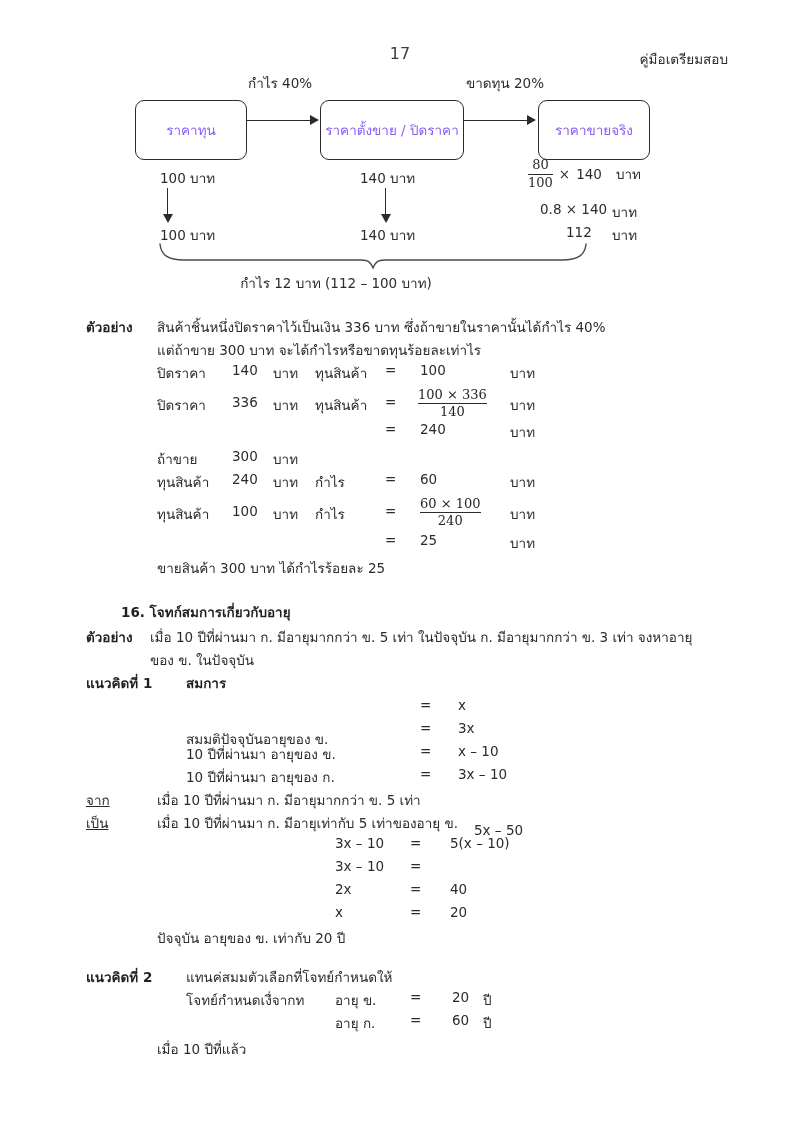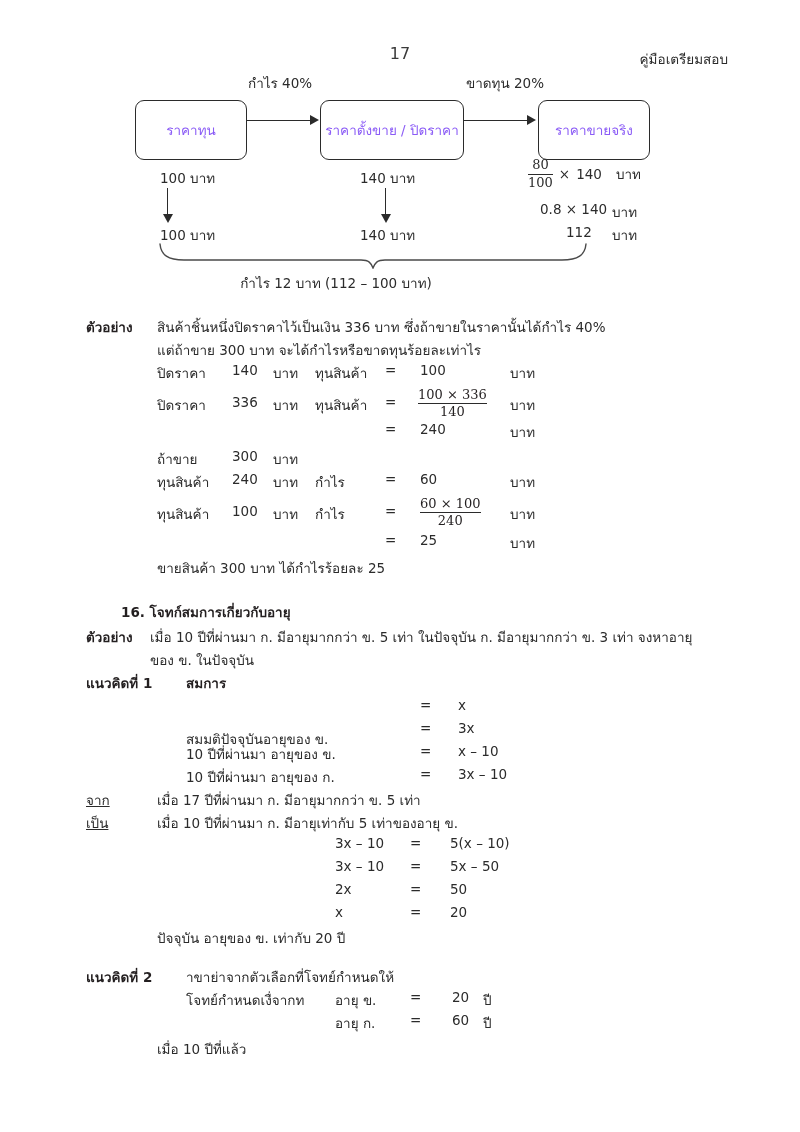--- a/index.html
+++ b/index.html
@@ -313,44 +313,44 @@
 
   <div class="abs txt" style="top:743px; left:186px;">10  ปีที่ผ่านมา  อายุของ  ข.</div>
   <div class="abs txt" style="top:743px; left:420px;">=</div>
   <div class="abs txt" style="top:743px; left:458px;">x – 10</div>
 
   <div class="abs txt" style="top:766px; left:186px;">10  ปีที่ผ่านมา  อายุของ  ก.</div>
   <div class="abs txt" style="top:766px; left:420px;">=</div>
   <div class="abs txt" style="top:766px; left:458px;">3x – 10</div>
 
   <div class="abs txt u" style="top:789px; left:86px;">จาก</div>
-  <div class="abs txt" style="top:789px; left:157px;">เมื่อ  17  ปีที่ผ่านมา  ก.  มีอายุมากกว่า  ข.  5  เท่า</div>
+  <div class="abs txt" style="top:789px; left:157px;">เมื่อ  10  ปีที่ผ่านมา  ก.  มีอายุมากกว่า  ข.  5  เท่า</div>
   <div class="abs txt u" style="top:812px; left:86px;">เป็น</div>
   <div class="abs txt" style="top:812px; left:157px;">เมื่อ  10  ปีที่ผ่านมา  ก.  มีอายุเท่ากับ  5  เท่าของอายุ  ข.</div>
 
   <div class="abs txt eq-col-l" style="top:835px;">3x – 10</div>
   <div class="abs txt eq-col-eq" style="top:835px;">=</div>
   <div class="abs txt eq-col-r" style="top:835px;">5(x – 10)</div>
 
   <div class="abs txt eq-col-l" style="top:858px;">3x – 10</div>
   <div class="abs txt eq-col-eq" style="top:858px;">=</div>
-  <div class="abs txt eq-col-r" style="top:858px;">5x – 50</div>
+  <div class="abs txt eq-col-r" style="top:822px;margin-left:24px;">5x – 50</div>
 
   <div class="abs txt eq-col-l" style="top:881px;">2x</div>
   <div class="abs txt eq-col-eq" style="top:881px;">=</div>
-  <div class="abs txt eq-col-r" style="top:881px;">50</div>
+  <div class="abs txt eq-col-r" style="top:881px;">40</div>
 
   <div class="abs txt eq-col-l" style="top:904px;">x</div>
   <div class="abs txt eq-col-eq" style="top:904px;">=</div>
   <div class="abs txt eq-col-r" style="top:904px;">20</div>
 
   <div class="abs txt" style="top:927px; left:157px;">ปัจจุบัน  อายุของ  ข.  เท่ากับ  20  ปี</div>
 
   <div class="abs lbl-bold" style="top:966px; left:86px;">แนวคิดที่  2</div>
-  <div class="abs txt" style="top:966px; left:186px;">าขาย่าจากตัวเลือกที่โจทย์กำหนดให้</div>
+  <div class="abs txt" style="top:966px; left:186px;">แทนค่สมมตัวเลือกที่โจทย์กำหนดให้</div>
   <div class="abs txt" style="top:989px; left:186px;">โจทย์กำหนดเงื่จากท</div>
 
   <div class="abs txt age-col-l" style="top:989px;">อายุ  ข.</div>
   <div class="abs txt age-col-eq" style="top:989px;">=</div>
   <div class="abs txt age-col-v" style="top:989px;">20</div>
   <div class="abs txt age-col-u" style="top:989px;">ปี</div>
 
   <div class="abs txt age-col-l" style="top:1012px;">อายุ  ก.</div>
   <div class="abs txt age-col-eq" style="top:1012px;">=</div>
   <div class="abs txt age-col-v" style="top:1012px;">60</div>

